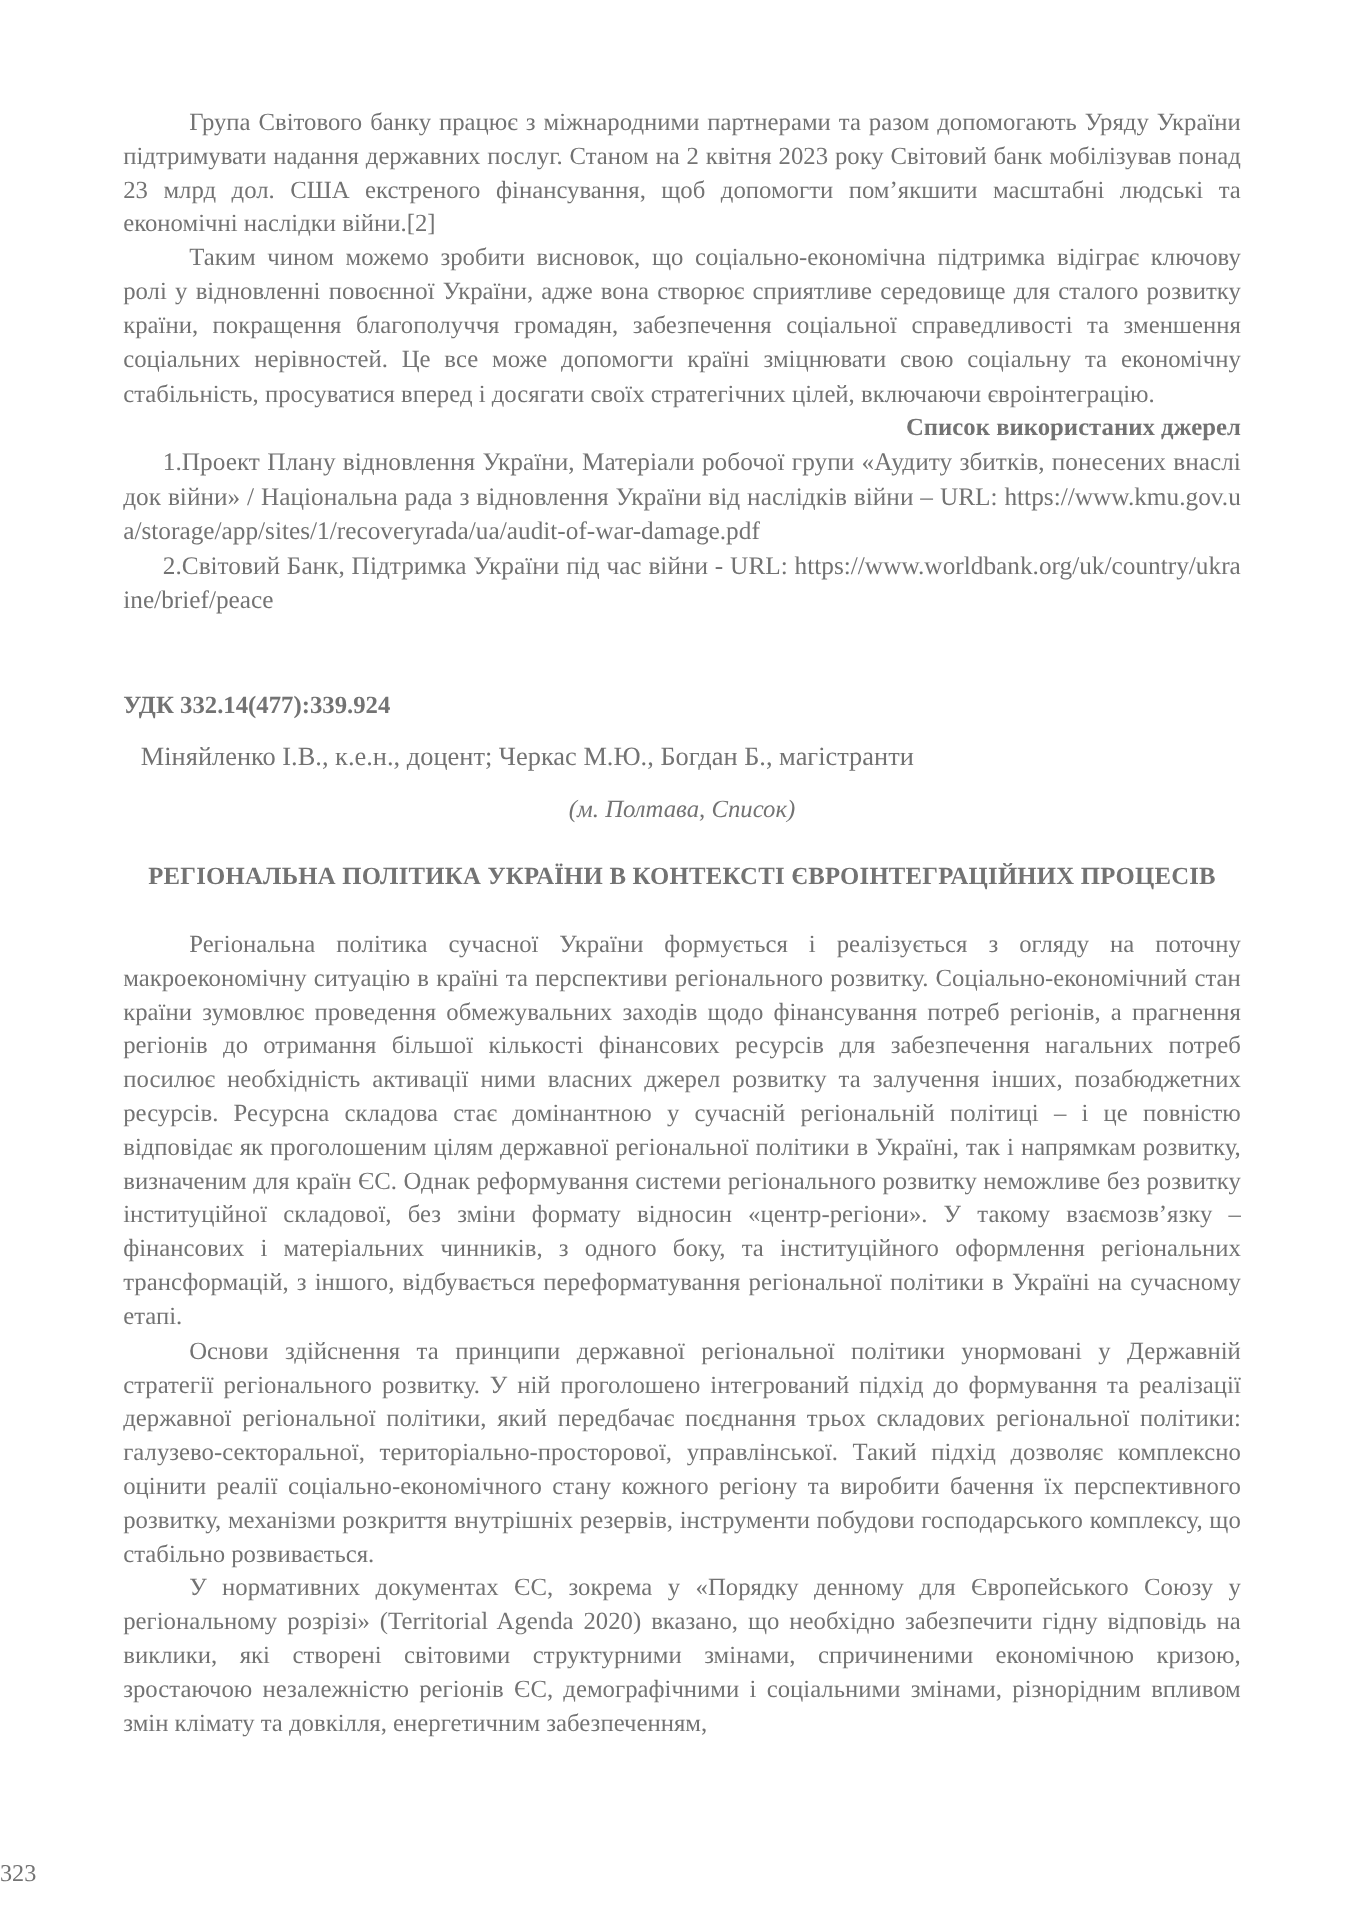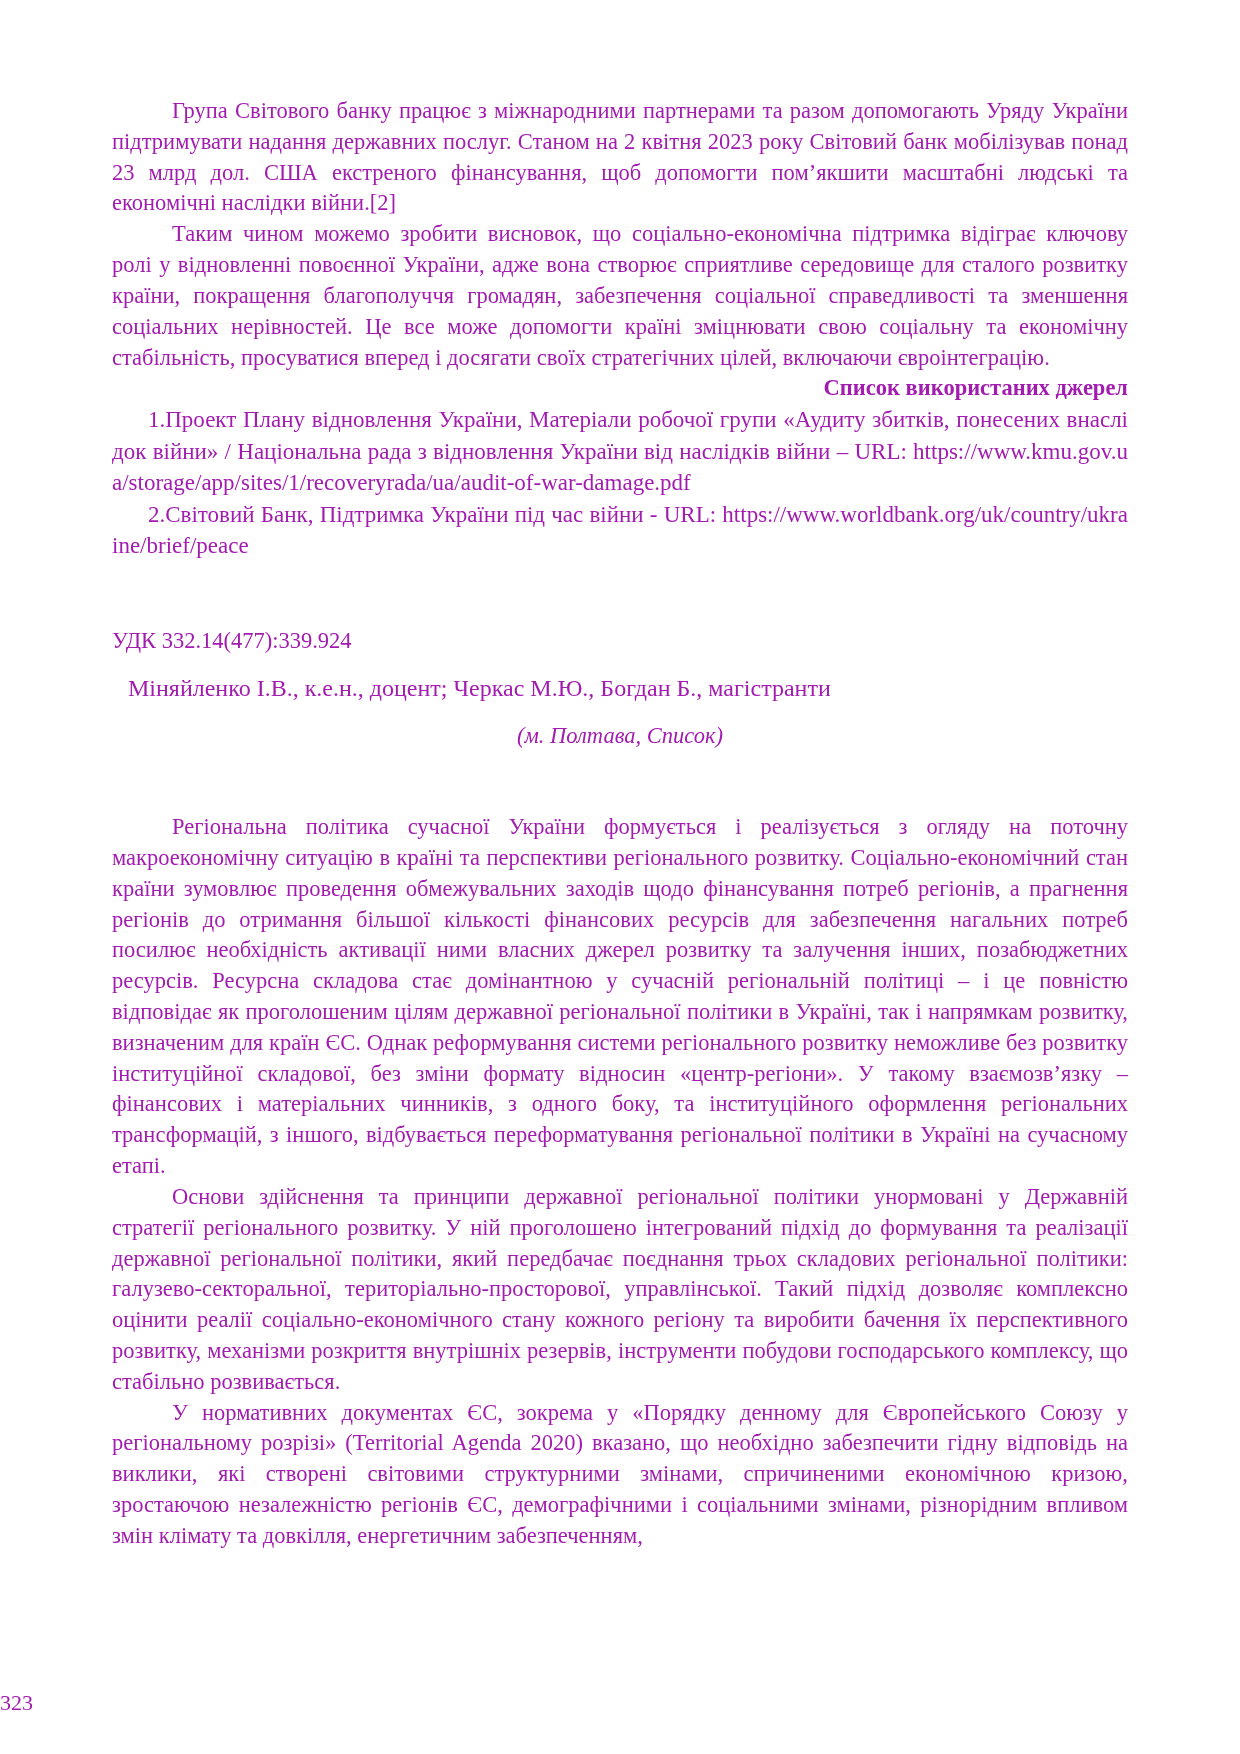--- a/index.html
+++ b/index.html
@@ -9,21 +9,21 @@
   }
   .page {
     width: 1240px;
     height: 1754px;
     margin: 0 auto;
     background: #ffffff;
     position: relative;
     box-sizing: border-box;
     padding: 96px 112px 60px 112px;
     font-family: "Liberation Serif", "DejaVu Serif", serif;
-    color: #a21caf;
+    color: #737373;
   }
   .body-text {
     font-size: 22.5px;
     line-height: 1.37;
     text-align: justify;
     text-justify: inter-word;
     margin: 0;
   }
   .indent {
     text-indent: 60px;
@@ -46,20 +46,21 @@
     height: 64px;
   }
   .spacer-md {
     height: 30px;
   }
   .udk {
     font-size: 22.5px;
     text-align: left;
     margin: 0;
     line-height: 1.37;
+    font-weight: bold;
   }
   .authors {
     font-size: 24px;
     margin: 16px;
     line-height: 1.37;
   }
   .affil {
     font-size: 22.5px;
     font-style: italic;
     text-align: center;
@@ -104,20 +105,21 @@
 
   <p class="udk">УДК 332.14(477):339.924</p>
 
   <p class="authors">Міняйленко І.В., к.е.н., доцент; Черкас М.Ю., Богдан Б., магістранти</p>
 
 
   <p class="affil">(м. Полтава, Список)</p>
 
   <div class="spacer-md"></div>
 
+  <p class="title">РЕГІОНАЛЬНА ПОЛІТИКА УКРАЇНИ В КОНТЕКСТІ ЄВРОІНТЕГРАЦІЙНИХ ПРОЦЕСІВ</p>
 
   <div class="spacer-md"></div>
 
   <p class="body-text indent">Регіональна політика сучасної України формується і реалізується з огляду на поточну макроекономічну ситуацію в країні та перспективи регіонального розвитку. Соціально-економічний стан країни зумовлює проведення обмежувальних заходів щодо фінансування потреб регіонів, а прагнення регіонів до отримання більшої кількості фінансових ресурсів для забезпечення нагальних потреб посилює необхідність активації ними власних джерел розвитку та залучення інших, позабюджетних ресурсів. Ресурсна складова стає домінантною у сучасній регіональній політиці – і це повністю відповідає як проголошеним цілям державної регіональної політики в Україні, так і напрямкам розвитку, визначеним для країн ЄС. Однак реформування системи регіонального розвитку неможливе без розвитку інституційної складової, без зміни формату відносин «центр-регіони». У такому взаємозв’язку – фінансових і матеріальних чинників, з одного боку, та інституційного оформлення регіональних трансформацій, з іншого, відбувається переформатування регіональної політики в Україні на сучасному етапі.</p>
 
   <p class="body-text indent">Основи здійснення та принципи державної регіональної політики унормовані у Державній стратегії регіонального розвитку. У ній проголошено інтегрований підхід до формування та реалізації державної регіональної політики, який передбачає поєднання трьох складових регіональної політики: галузево-секторальної, територіально-просторової, управлінської. Такий підхід дозволяє комплексно оцінити реалії соціально-економічного стану кожного регіону та виробити бачення їх перспективного розвитку, механізми розкриття внутрішніх резервів, інструменти побудови господарського комплексу, що стабільно розвивається.</p>
 
   <p class="body-text indent">У нормативних документах ЄС, зокрема у «Порядку денному для Європейського Союзу у регіональному розрізі» (Territorial Agenda 2020) вказано, що необхідно забезпечити гідну відповідь на виклики, які створені світовими структурними змінами, спричиненими економічною кризою, зростаючою незалежністю регіонів ЄС, демографічними і соціальними змінами, різнорідним впливом змін клімату та довкілля, енергетичним забезпеченням,</p>
 
   <div class="page-number">323</div>

